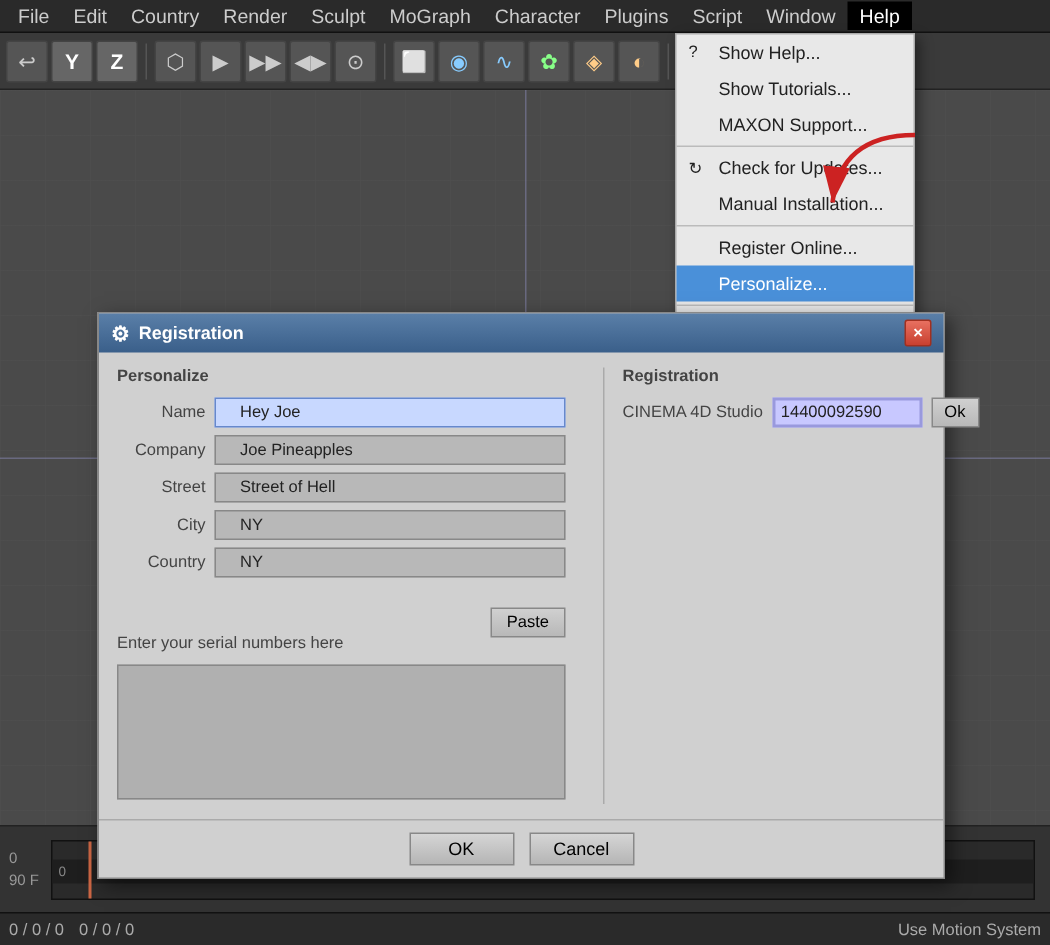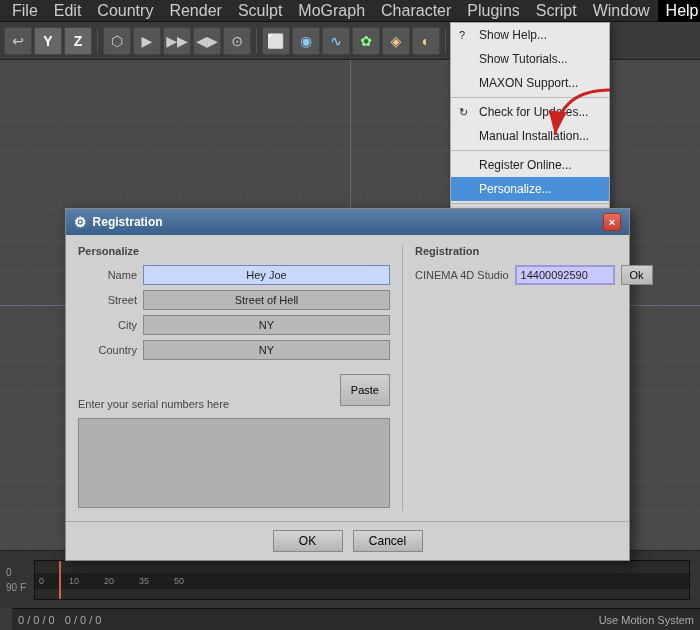--- a/index.html
+++ b/index.html
@@ -18,21 +18,21 @@
       background: #2a2a2a;
       height: 22px;
       display: flex;
       align-items: center;
       padding: 0 4px;
       border-bottom: 1px solid #111;
     }
     .menubar-item {
       color: #ccc;
       padding: 2px 8px;
-      font-size: 16px;
+      font-size: 13px;
       cursor: pointer;
     }
     .menubar-item.highlighted {
       background: #000000;
       color: #fff;
     }
 
     
     .toolbar {
       background: #3a3a3a;
@@ -88,21 +88,21 @@
       top: 62px;
       left: 6px;
       color: #bbb;
       font-size: 11px;
     }
 
     
     .statusbar {
       position: absolute;
       bottom: 0;
-      left: 12px;
+      left: 0;
       right: 0;
       height: 22px;
       background: #2a2a2a;
       border-top: 1px solid #111;
       display: flex;
       align-items: center;
       padding: 0 6px;
       color: #aaa;
       font-size: 11px;
       gap: 10px;
@@ -221,21 +221,21 @@
       align-items: center;
       justify-content: center;
       color: #fff;
       font-size: 11px;
       font-weight: bold;
       cursor: pointer;
     }
     .dialog-body {
       padding: 10px 12px;
       display: flex;
-      gap: 12px;
+      gap: 25px;
     }
     .dialog-section {
       flex: 1;
     }
     .section-title {
       font-size: 11px;
       color: #444;
       margin-bottom: 8px;
       font-weight: bold;
     }
@@ -249,25 +249,24 @@
       font-size: 11px;
       color: #444;
       text-align: right;
       padding-right: 6px;
     }
     .form-input {
       flex: 1;
       height: 20px;
       background: #b8b8b8;
       border: 1px solid #888;
-      padding: 1px 4px;
+      padding: 1px 16px;
       font-size: 11px;
       color: #222;
       outline: none;
-      text-align: center;
     }
     .form-input.highlighted {
       background: #c8d8ff;
       border-color: #6688cc;
     }
     .serial-section {
       margin-top: 6px;
     }
     .serial-label {
       font-size: 11px;
@@ -278,21 +277,21 @@
     .serial-textarea {
       width: 100%;
       height: 90px;
       background: #b0b0b0;
       border: 1px solid #888;
       resize: none;
       font-size: 11px;
       padding: 3px;
     }
     .paste-btn {
-      height: 32px;
+      height: 20px;
       padding: 0 10px;
       background: linear-gradient(to bottom, #d0d0d0, #b8b8b8);
       border: 1px solid #888;
       font-size: 11px;
       cursor: pointer;
       white-space: nowrap;
     }
 
     
     .dialog-right {
@@ -500,20 +499,24 @@
     <div class="dialog-body">
 
       <div class="dialog-section">
         <div class="section-title">Personalize</div>
 
         <div class="form-row">
           <span class="form-label">Name</span>
           <input class="form-input highlighted" type="text" value="Hey Joe" style="">
         </div>
         <div class="form-row">
+          <span class="form-label">Company</span>
+          <input class="form-input" type="text" value="Joe Pineapples" style="">
+        </div>
+        <div class="form-row">
           <span class="form-label">Street</span>
           <input class="form-input" type="text" value="Street of Hell" style="">
         </div>
         <div class="form-row">
           <span class="form-label">City</span>
           <input class="form-input" type="text" value="NY" style="">
         </div>
         <div class="form-row">
           <span class="form-label">Country</span>
           <input class="form-input" type="text" value="NY" style="">

